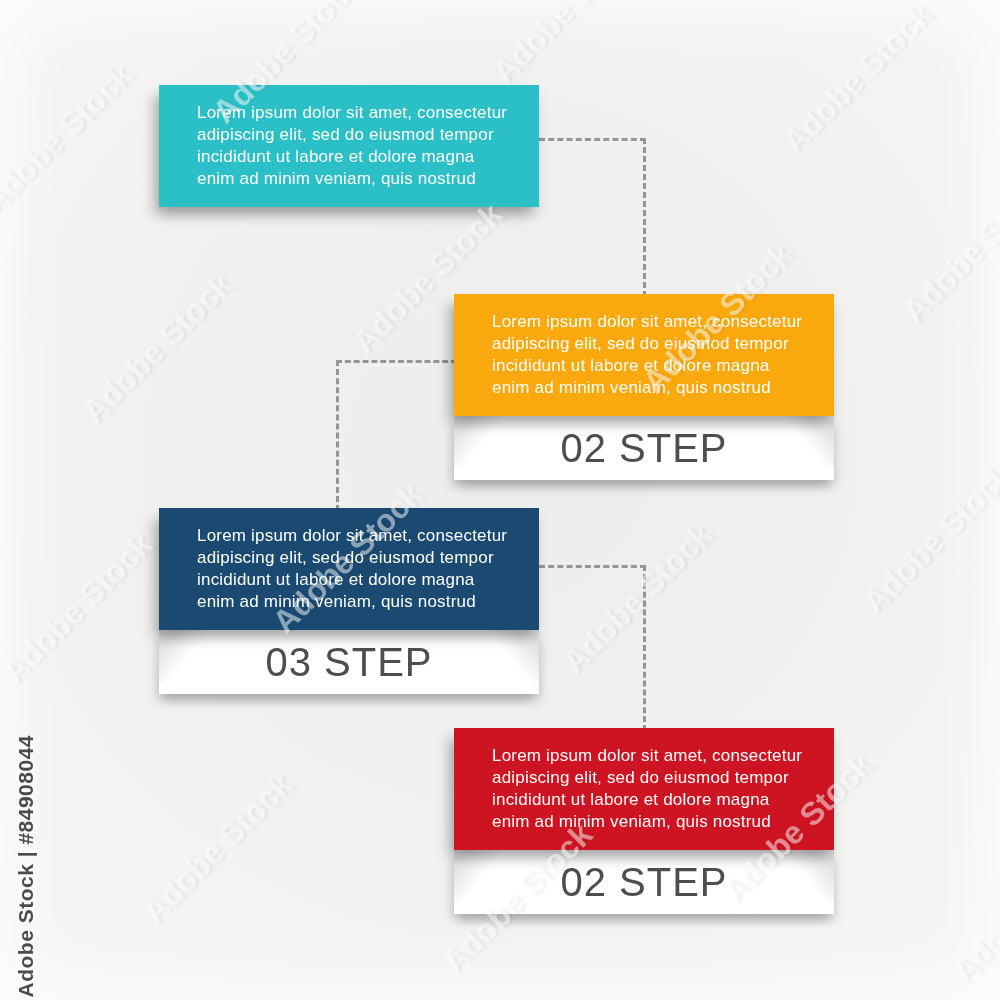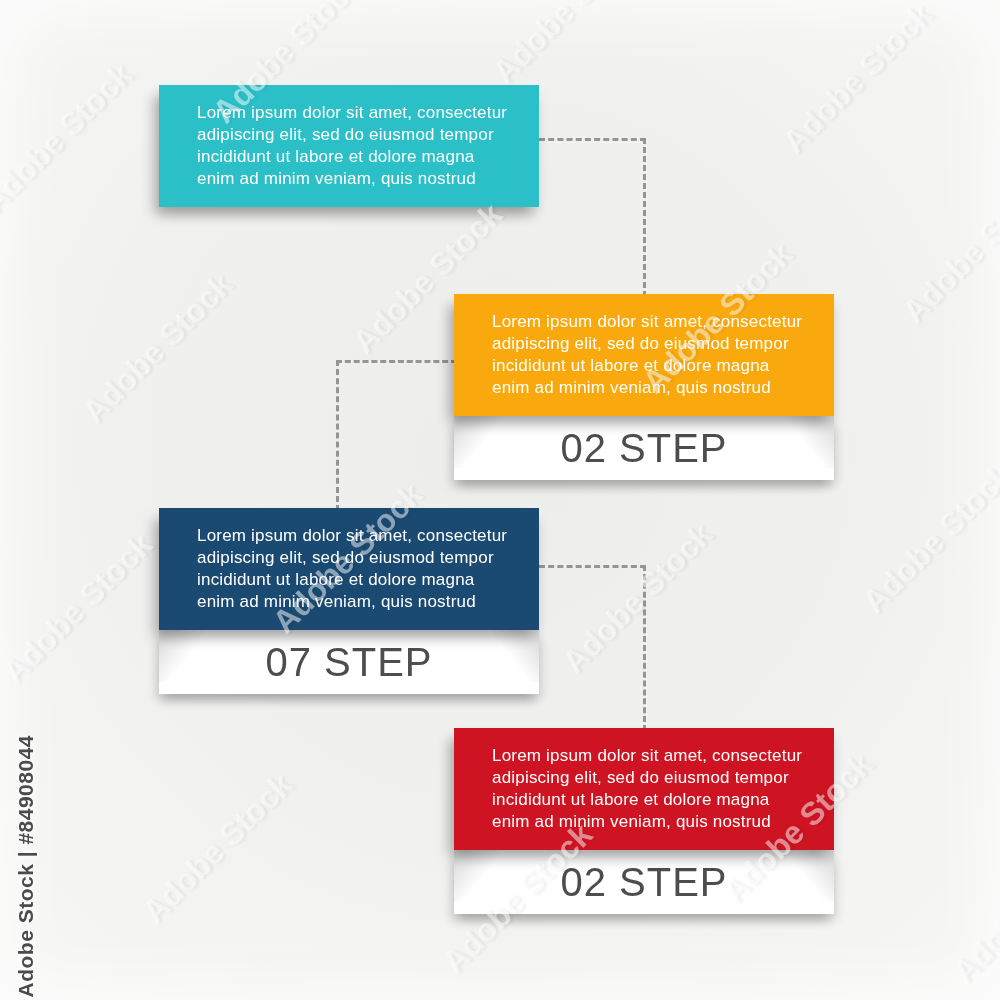--- a/index.html
+++ b/index.html
@@ -78,21 +78,21 @@
     <div class="strip">
       <span class="label">02 STEP</span>
     </div>
   </div>
 
   <div class="step step-3">
     <div class="panel" style="background-color: rgb(26, 74, 114);">
       <p>Lorem ipsum dolor sit amet, consectetur adipiscing elit, sed do eiusmod tempor incididunt ut labore et dolore magna enim ad minim veniam, quis nostrud</p>
     </div>
     <div class="strip">
-      <span class="label">07 STEP</span>
+      <span class="label">03 STEP</span>
     </div>
   </div>
 
   <div class="step step-4">
     <div class="panel" style="background-color: rgb(206, 20, 34);">
       <p>Lorem ipsum dolor sit amet, consectetur adipiscing elit, sed do eiusmod tempor incididunt ut labore et dolore magna enim ad minim veniam, quis nostrud</p>
     </div>
     <div class="strip">
       <span class="label">02 STEP</span>
     </div>

